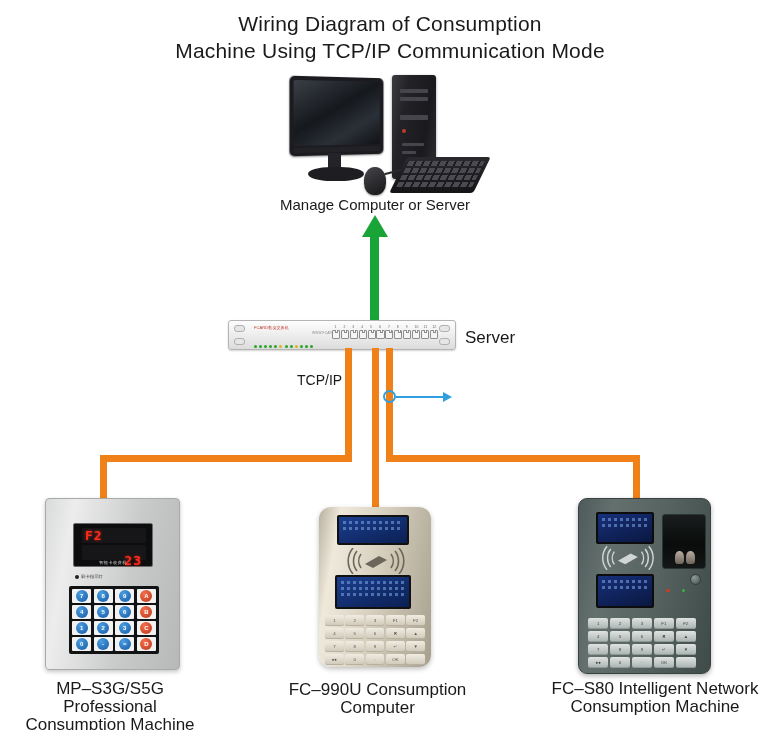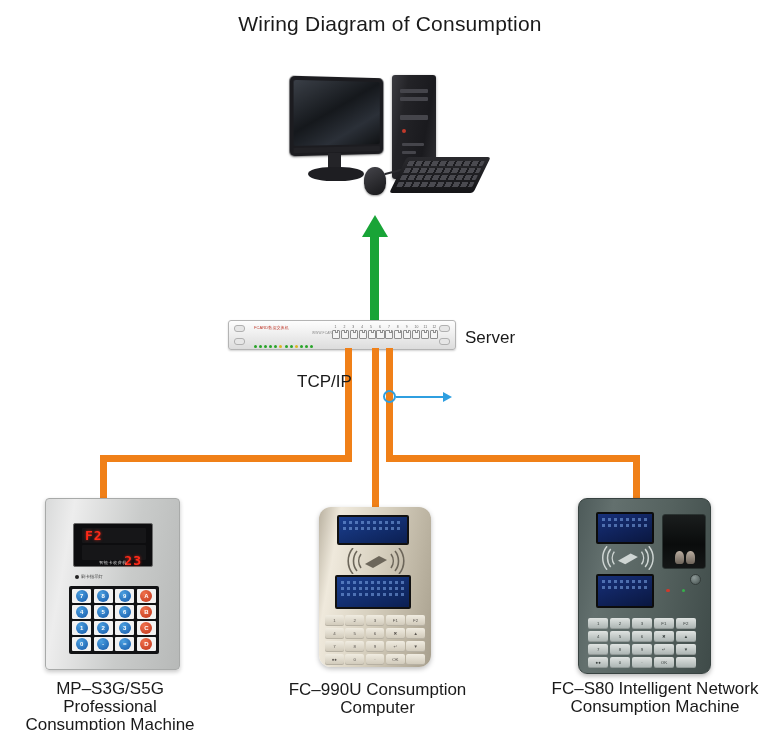--- a/index.html
+++ b/index.html
@@ -38,21 +38,21 @@
     width:0;height:0;border-top:5px solid transparent;
     border-bottom:5px solid transparent;border-left:9px solid #2f9fe0;
   }
   #ann-text{
     left:455px;top:385px;width:150px;color:#2f9fe0;font-size:11.5px;line-height:15px;
   }
 
   
   .caption{text-align:center;font-size:17px;line-height:18px;color:#1a1a1a;}
   #switch-label{left:465px;top:328px;font-size:17px;color:#1a1a1a;}
-  #tcpip-label{left:297px;top:372px;font-size:17px;color:#1a1a1a;}
+  #tcpip-label{left:297px;top:372px;font-size:14px;color:#1a1a1a;}
   #computer-caption{left:215px;top:196px;width:320px;font-size:15px;color:#1a1a1a;text-align:center;}
 
   
   #computer{left:280px;top:75px;width:200px;height:120px;}
   .mon-body{
     left:10px;top:2px;width:96px;height:78px;background:#1c1c20;border-radius:5px;
     box-shadow:0 1px 2px rgba(0,0,0,.45);transform:perspective(300px) rotateY(12deg);
   }
   .mon-screen{
     left:4px;top:4px;width:88px;height:64px;border-radius:2px;
@@ -212,20 +212,21 @@
   .cap2{left:265px;top:681px;width:225px;}
   .cap3{left:540px;top:680px;width:230px;}
 </style>
 </head>
 <body>
 
 <div class="stage">
 
   <div class="abs" id="title">
     <span>Wiring Diagram of Consumption</span>
+    <span class="l2">Machine Using TCP/IP Communication Mode</span>
   </div>
 
   <div class="abs" id="computer">
     <div class="abs mon-body">
       <div class="abs mon-screen"></div>
       <div class="abs mon-chin"></div>
     </div>
     <div class="abs mon-neck"></div>
     <div class="abs mon-base"></div>
 
@@ -244,20 +245,21 @@
     <div class="abs keyboard">
       <div class="abs kb-rows">
         <div class="kb-row"></div>
         <div class="kb-row"></div>
         <div class="kb-row"></div>
         <div class="kb-row"></div>
       </div>
     </div>
   </div>
 
+  <div class="abs" id="computer-caption">Manage Computer or Server</div>
 
   <div class="abs green-head" style="left:362px;top:215px;"></div>
   <div class="abs green-shaft" style="left:370px;top:236px;height:86px;"></div>
 
   <div class="abs" id="switch">
     <div class="abs sw-body"></div>
     <div class="abs sw-ear" style="left:6px;top:5px;"></div>
     <div class="abs sw-ear" style="left:6px;top:18px;"></div>
     <div class="abs sw-ear" style="left:211px;top:5px;"></div>
     <div class="abs sw-ear" style="left:211px;top:18px;"></div>

